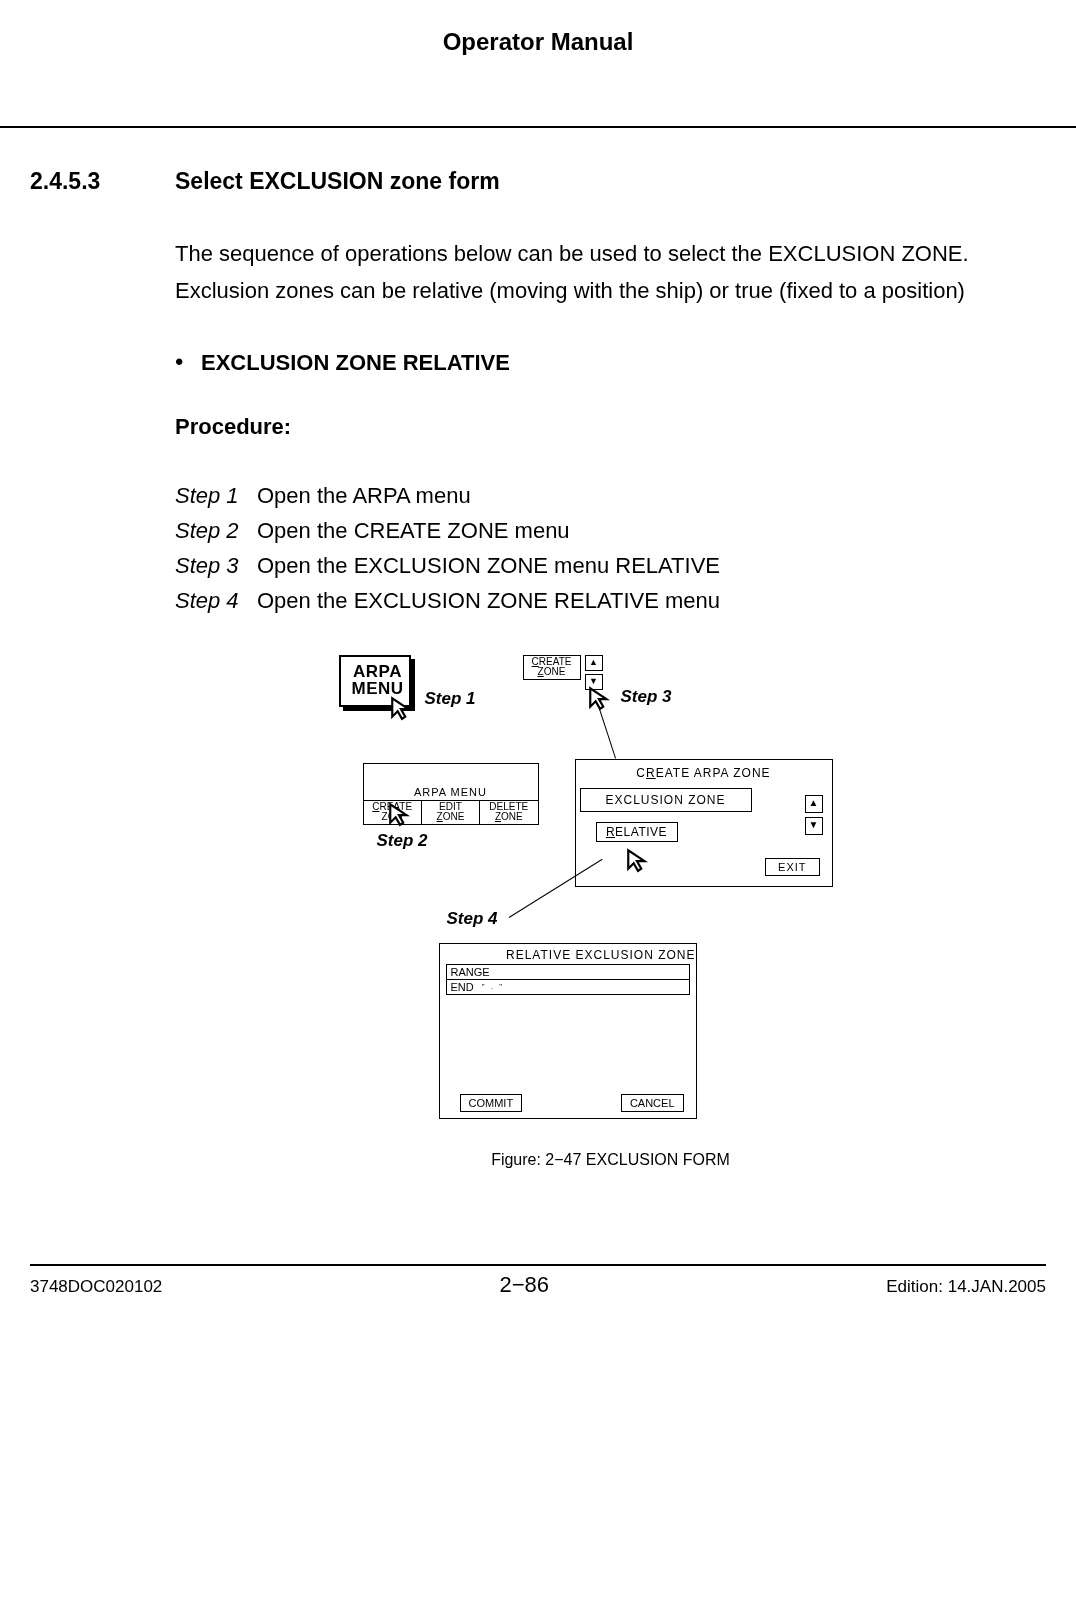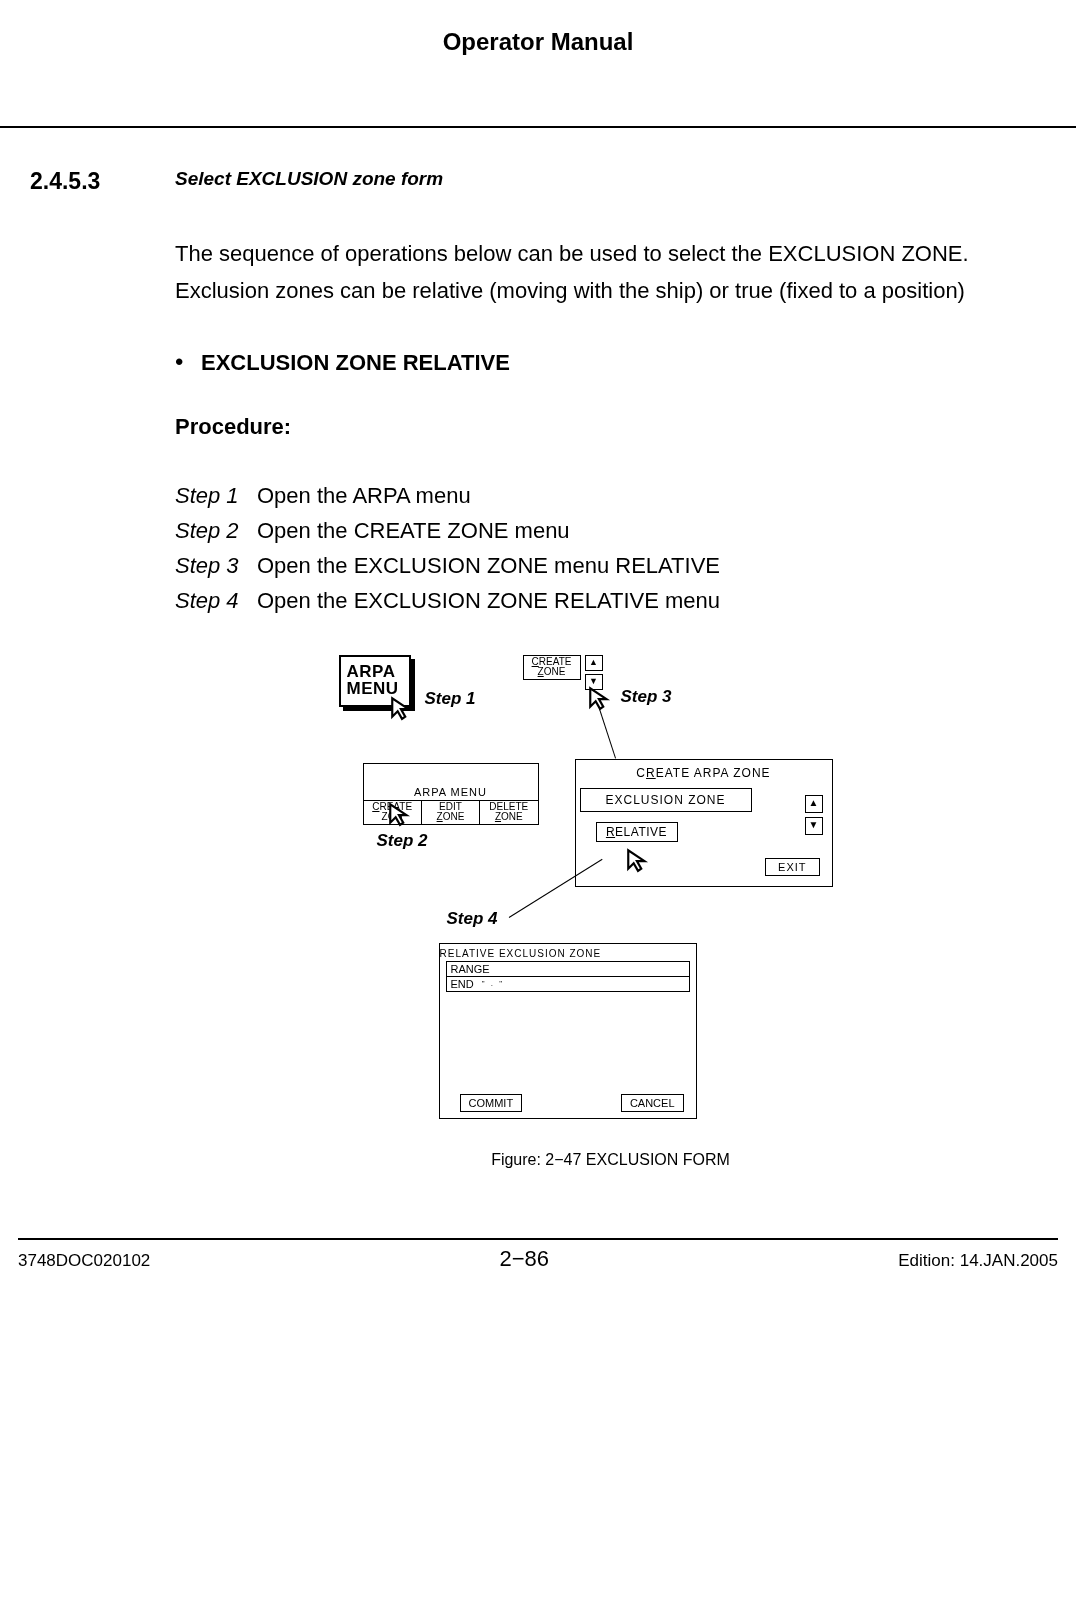--- a/index.html
+++ b/index.html
@@ -35,22 +35,21 @@
     margin-top: 10px;
   }
   .sec-num {
     width: 145px;
     font-weight: bold;
     font-size: 23px;
     flex-shrink: 0;
   }
   .sec-title {
     font-weight: bold;
-    font-size: 19px;
-    font-style: italic;
+    font-size: 23px;
   }
   .body-col {
     margin-left: 145px;
     font-size: 22px;
   }
   .para {
     line-height: 1.7;
     margin-top: 40px;
   }
   .bullet-row {
@@ -110,21 +109,21 @@
     top: 0;
     width: 72px;
     height: 52px;
     border: 2.5px solid #000;
     box-shadow: 4px 4px 0 #000;
     background: #fff;
     font-family: Arial, sans-serif;
     font-weight: 900;
     font-size: 17px;
     line-height: 1.05;
-    text-align: left;
+    text-align: center;
     padding: 6px 0 0 6px;
     box-sizing: border-box;
     letter-spacing: 0.5px;
   }
   .cursor {
     position: absolute;
     width: 26px;
     height: 26px;
   }
   .arpa-menu-bar {
@@ -247,23 +246,23 @@
   .rel-excl-zone {
     position: absolute;
     left: 108px;
     top: 288px;
     width: 256px;
     height: 174px;
     border: 1.5px solid #000;
     background: #fff;
   }
   .rez-title {
-    font-size: 10px;
+    font-size: 12px;
     letter-spacing: 1px;
-    text-align: left;
+    text-align: right;
     padding: 4px 0 2px 0;
   }
   .rez-row {
     border: 1px solid #000;
     margin: 0 6px;
     font-size: 11px;
     padding: 1px 4px;
     display: flex;
   }
   .rez-row2 {
@@ -295,24 +294,24 @@
     padding: 2px 8px;
   }
   
   .line {
     position: absolute;
     background: #000;
   }
   
   .footer {
     position: absolute;
-    bottom: 44px;
+    bottom: 18px;
     left: 0;
     right: 0;
-    padding: 0 18px;
+    padding: 0 30px;
   }
   .footer-hr {
     border: none;
     border-top: 2px solid #000;
     margin: 0 0 6px 0;
   }
   .footer-row {
     display: flex;
     justify-content: space-between;
     align-items: baseline;

